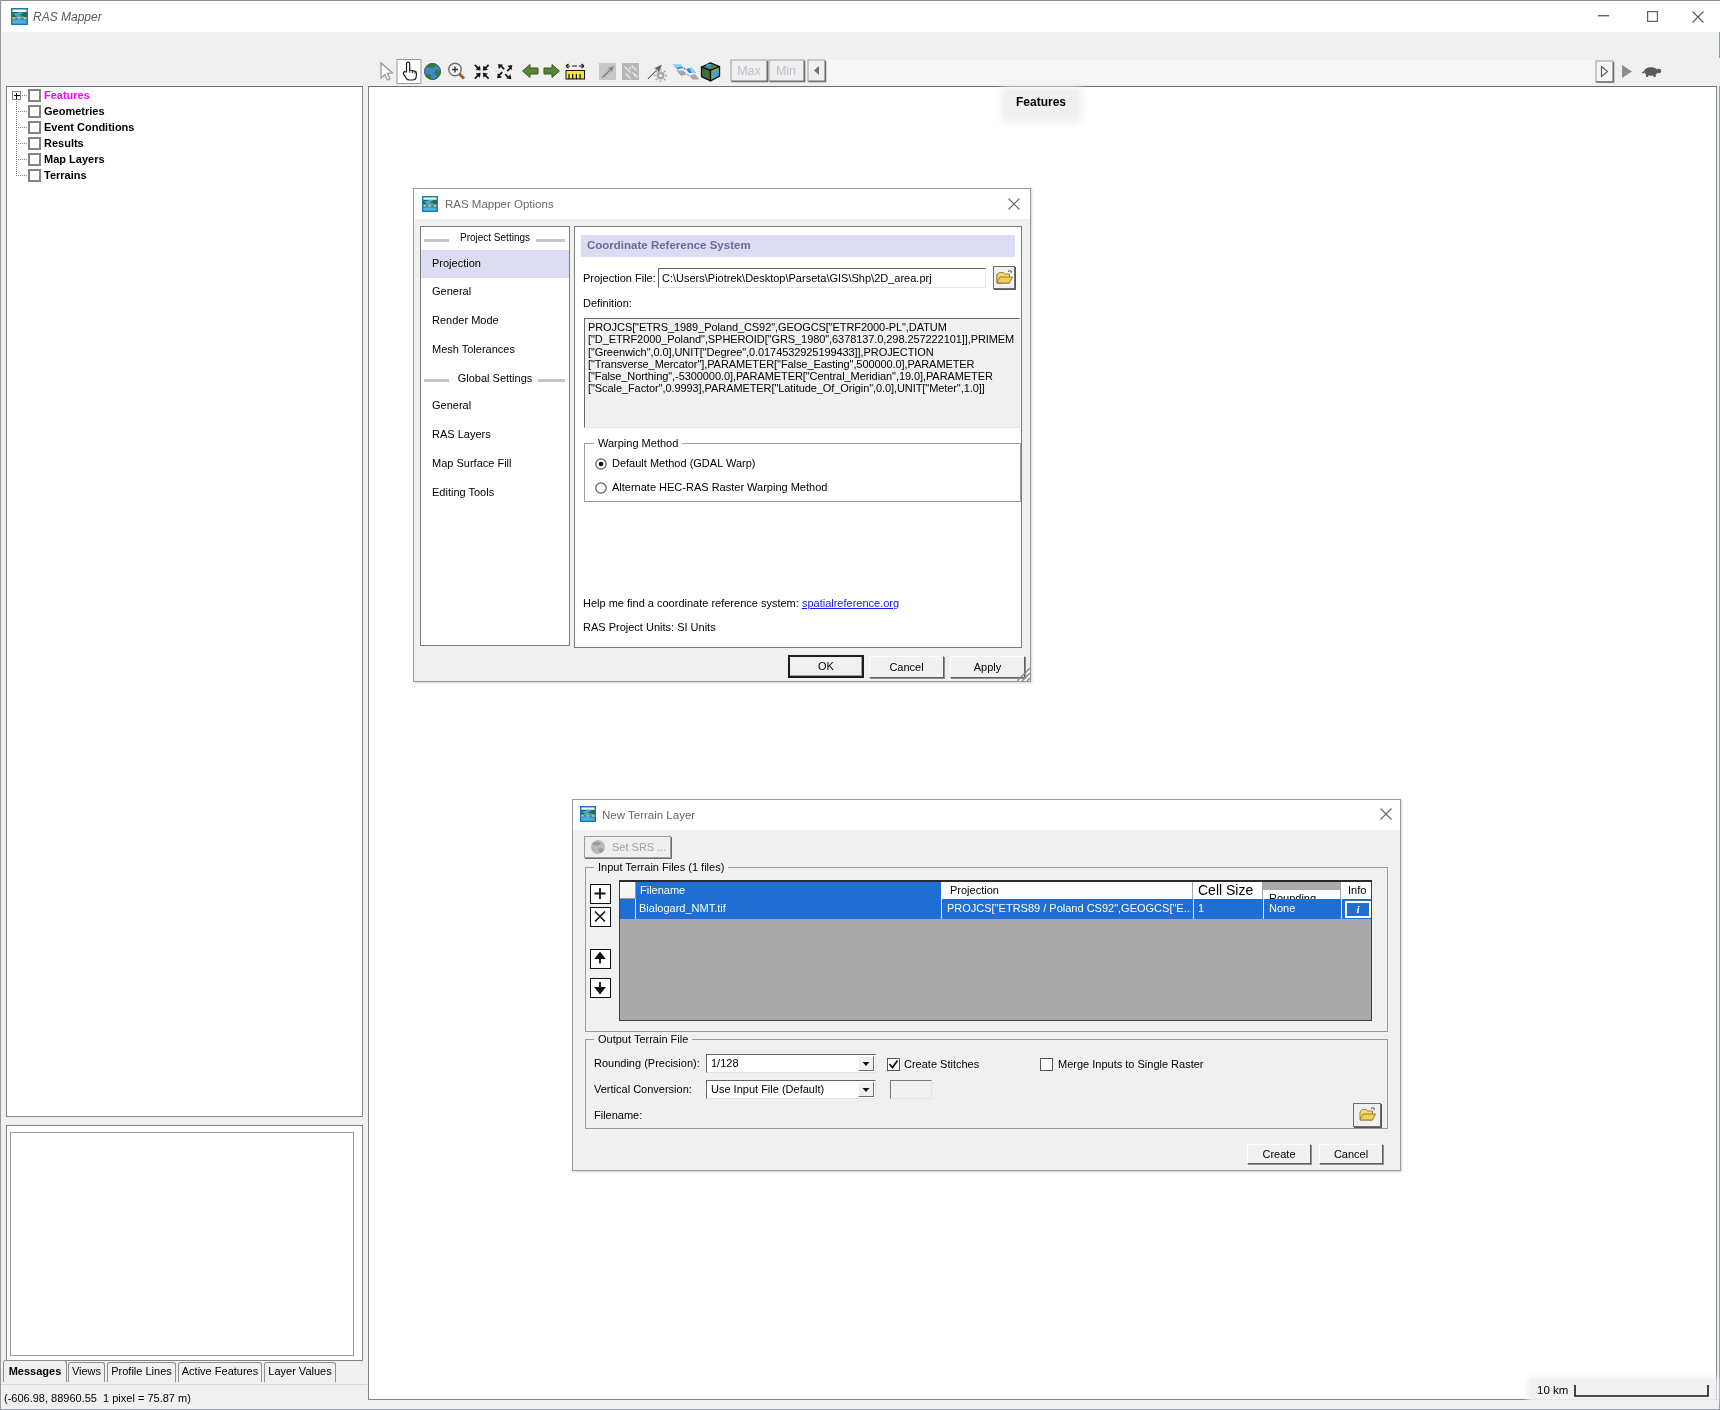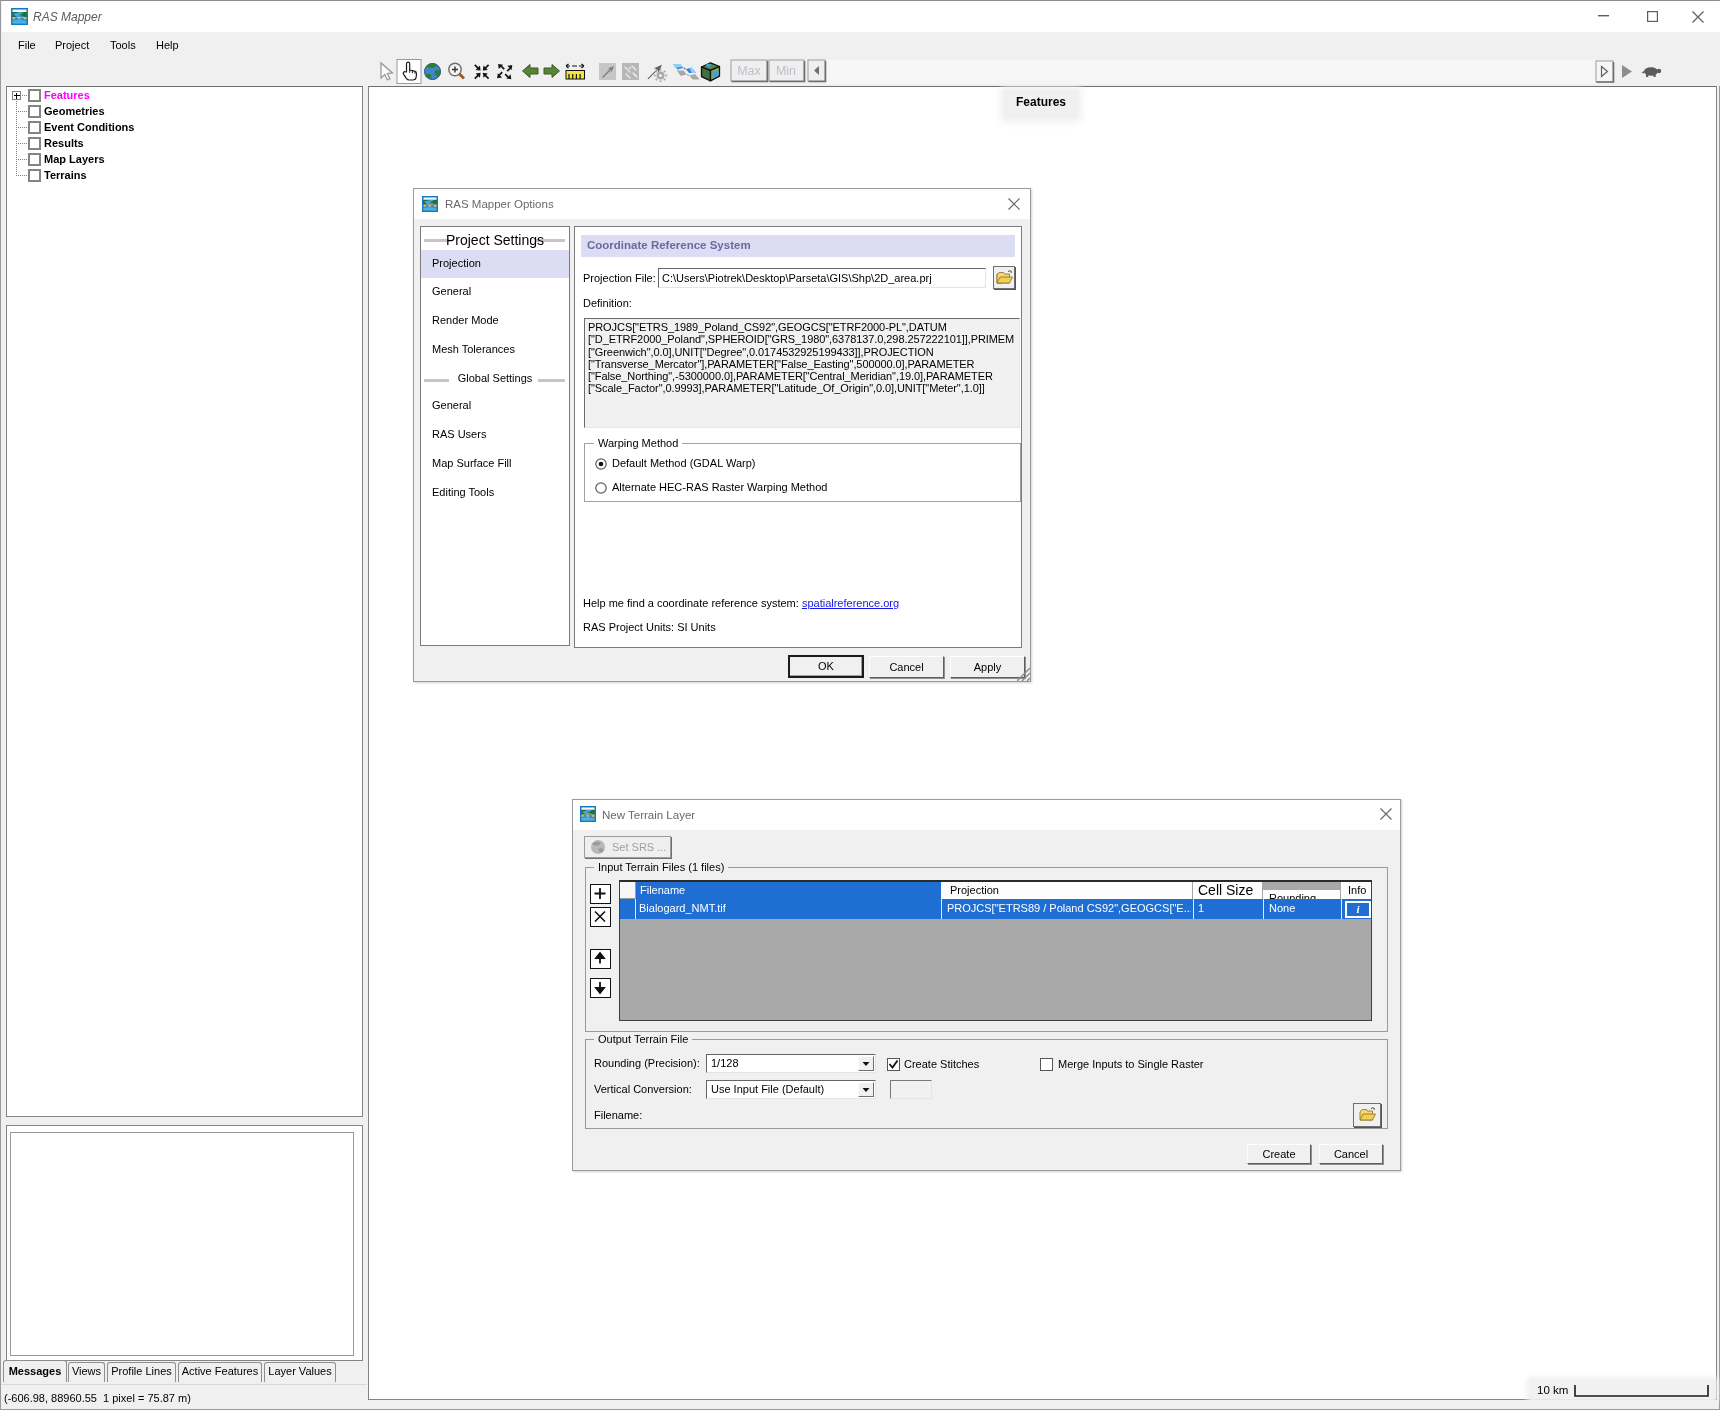--- a/index.html
+++ b/index.html
@@ -51,26 +51,20 @@
     <svg class="abs" style="left:1596px;top:14px" width="11" height="2" viewBox="0 0 11 2">
         <rect width="11" height="1.4" fill="#5f5f5f"></rect>
       </svg>
     <svg class="abs" style="left:1645px;top:10px" width="11" height="11" viewBox="0 0 11 11">
         <rect x="0.6" y="0.6" width="9.8" height="9.8" fill="none" stroke="#5f5f5f" stroke-width="1.2"></rect>
       </svg>
     <svg class="abs" style="left:1690px;top:10px" width="12" height="12" viewBox="0 0 12 12">
         <path d="M0.5 0.5 L11.5 11.5 M11.5 0.5 L0.5 11.5" stroke="#5f5f5f" stroke-width="1.2"></path>
       </svg>
   </div>
-  <div id="menubar">
-    <div class="menuitem" style="left:16px">File</div>
-    <div class="menuitem" style="left:53px">Project</div>
-    <div class="menuitem" style="left:108px">Tools</div>
-    <div class="menuitem" style="left:154px">Help</div>
-  </div>
   <div id="toolbar">
   <svg width="1718" height="28" viewBox="0 0 1718 28">
     <defs>
       <pattern id="dith" width="2" height="2" patternUnits="userSpaceOnUse">
         <rect width="2" height="2" fill="#f2f2f2"></rect>
             <rect width="1" height="1" fill="#fbfbfb"></rect>
             <rect x="1" y="1" width="1" height="1" fill="#fbfbfb"></rect>
       </pattern>
     </defs>
 
@@ -240,31 +234,31 @@
       <path d="M1.5 13 L8 12 L15.5 13.5 L15.5 15.5 L1.5 15.5 Z" fill="#47b4e6"></path>
     </svg>
     <div class="dlgtitletext" style="left:31px">RAS Mapper Options</div>
     <svg class="abs" style="left:594px;top:9px" width="12" height="12" viewBox="0 0 12 12">
         <path d="M0.5 0.5 L11.5 11.5 M11.5 0.5 L0.5 11.5" stroke="#6a6a6a" stroke-width="1.2"></path>
       </svg>
 
     <div class="panelwhite" style="left:6px;top:37px;width:150px;height:420px">
       <div class="abs" style="left:2.5px;top:12px;width:25px;height:3px;background:#c6c6c6"></div>
       <div class="abs" style="left:115px;top:12px;width:29px;height:3px;background:#c6c6c6"></div>
-      <div class="abs" style="left:0;top:5px;width:148px;text-align:center;font-size:14px">Project Settings</div>
+      <div class="abs" style="left:0;top:5px;width:148px;text-align:center;font-size:10px">Project Settings</div>
       <div class="abs" style="left:0;top:23px;width:148px;height:28px;background:#dcdcf2"></div>
       <div class="lbl" style="left:11px;top:30px">Projection</div>
       <div class="lbl" style="left:11px;top:58px">General</div>
       <div class="lbl" style="left:11px;top:87px">Render Mode</div>
       <div class="lbl" style="left:11px;top:116px">Mesh Tolerances</div>
       <div class="abs" style="left:2.5px;top:152px;width:25px;height:3px;background:#c6c6c6"></div>
       <div class="abs" style="left:117px;top:152px;width:27px;height:3px;background:#c6c6c6"></div>
       <div class="abs" style="left:0;top:145px;width:148px;text-align:center;font-size:11px">Global Settings</div>
       <div class="lbl" style="left:11px;top:172px">General</div>
-      <div class="lbl" style="left:11px;top:201px">RAS Users</div>
+      <div class="lbl" style="left:11px;top:201px">RAS Layers</div>
       <div class="lbl" style="left:11px;top:230px">Map Surface Fill</div>
       <div class="lbl" style="left:11px;top:259px">Editing Tools</div>
     </div>
 
     <div class="panelwhite" style="left:160px;top:37px;width:448px;height:422px">
       <div class="abs" style="left:6px;top:8px;width:434px;height:22px;background:#dcdcf5"></div>
       <div class="abs" style="left:12px;top:12px;font-weight:bold;font-size:11.5px;color:#6b6b99">Coordinate Reference System</div>
       <div class="lbl" style="left:8px;top:45px">Projection File:</div>
       <div class="sunken abs" style="left:83px;top:41px;width:328px;height:20px;font-size:11px;line-height:18px;padding-left:3px;white-space:nowrap">C:\Users\Piotrek\Desktop\Parseta\GIS\Shp\2D_area.prj</div>
       <div class="abs" style="left:418px;top:39px;width:22px;height:23px;background:#f0f0f0;border:1px solid #6f6f6f;box-shadow:1px 1px 0 #555">

